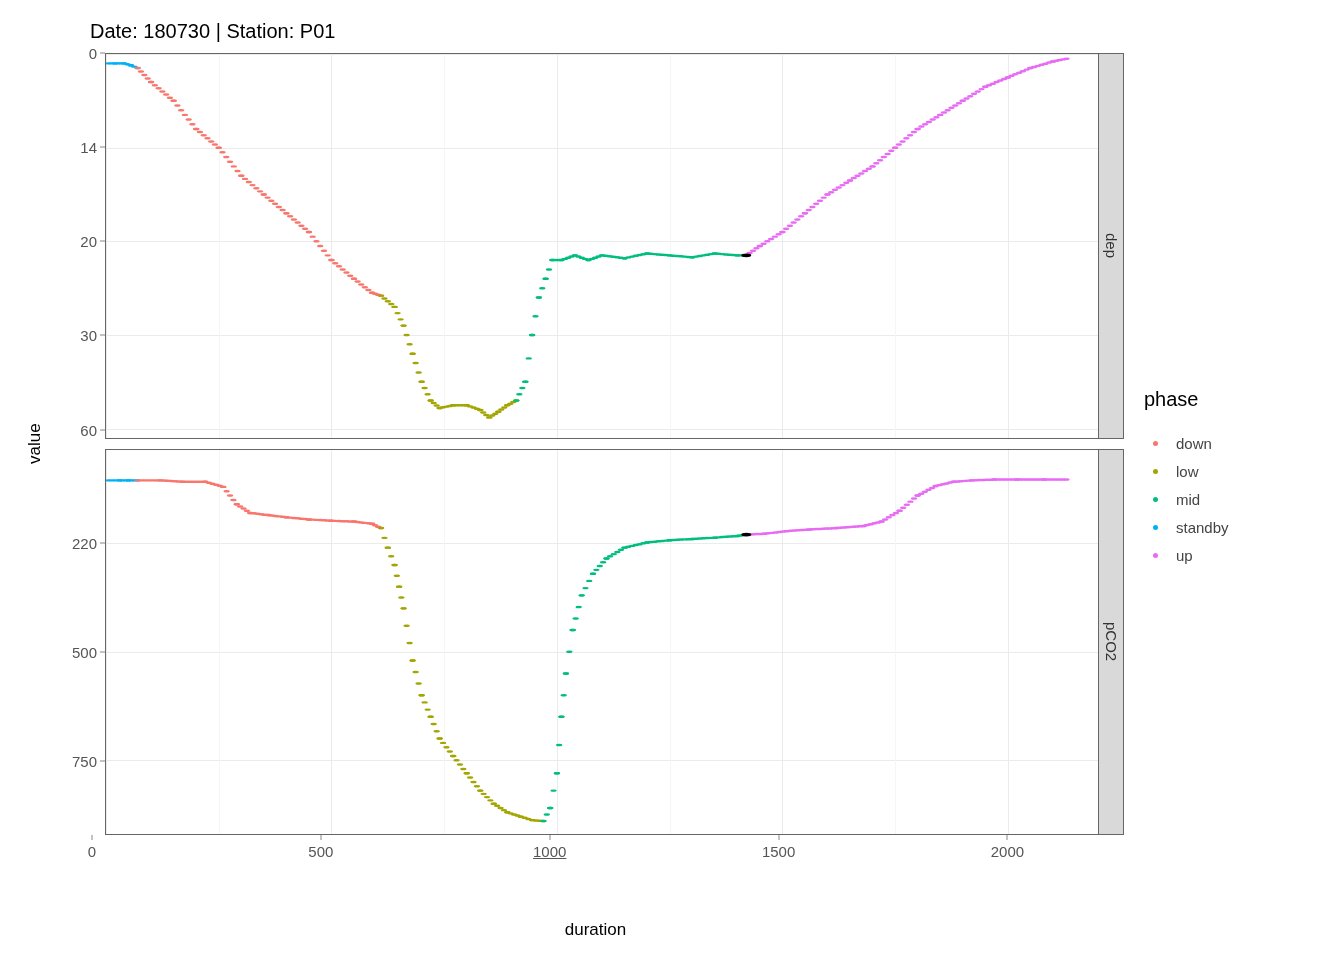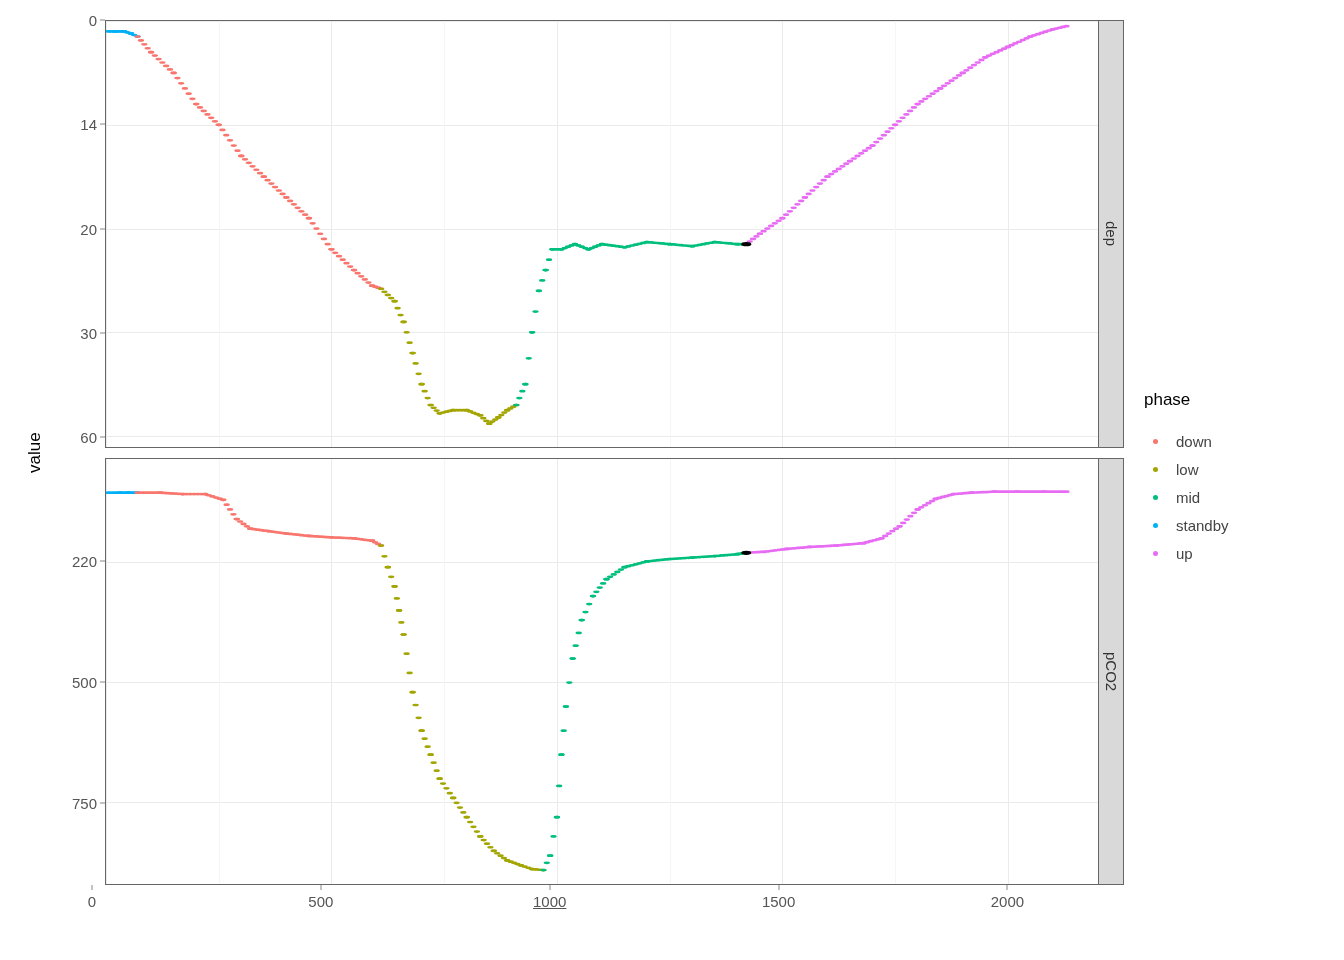--- a/index.html
+++ b/index.html
@@ -137,21 +137,21 @@
     background: #f5f5f5;
   }
   .legend {
     width: 180px;
     padding-left: 20px;
     display: flex;
     flex-direction: column;
     justify-content: center;
   }
   .legend-title {
-    font-size: 17px;
+    font-size: 20px;
     margin-bottom: 15px;
   }
   .legend-item {
     display: flex;
     align-items: center;
     margin: 6px 0;
   }
   .legend-swatch {
     width: 22px;
     height: 22px;
@@ -175,20 +175,21 @@
     left: 0;
     width: 100%;
     height: 100%;
   }
 </style>
 </head>
 <body>
 
 <div class="chart-container">
   <div class="plot-area">
+    <div class="title">Date: 180730 | Station: P01</div>
     <div class="panels">
       <div class="y-label">value</div>
       <div class="y-axis-area" id="y-axis-area">
           <div style="display: flex; flex-direction: column; gap: 10px; flex: 1 1 0%;">
             <div class="y-ticks">
               <div class="y-tick" style="top: 0%;">0</div>
               <div class="tick-mark" style="top: 0%;"></div>
               <div class="y-tick" style="top: 24.3902%;">14</div>
               <div class="tick-mark" style="top: 24.3902%;"></div>
               <div class="y-tick" style="top: 48.7805%;">20</div>
@@ -932,20 +933,25 @@
             <div class="x-tick-mark" style="left: 45.4545%;"></div>
             <div class="x-tick" style="left: 45.4545%; text-decoration: underline;">1000</div>
             <div class="x-tick-mark" style="left: 68.1818%;"></div>
             <div class="x-tick" style="left: 68.1818%;">1500</div>
             <div class="x-tick-mark" style="left: 90.9091%;"></div>
             <div class="x-tick" style="left: 90.9091%;">2000</div>
           </div>
       </div>
       <div style="width:25px"></div>
     </div>
+    <div style="display:flex">
+      <div style="width:72px"></div>
+      <div style="flex:1" class="x-label">duration</div>
+      <div style="width:25px"></div>
+    </div>
   </div>
   <div class="legend">
     <div class="legend-title">phase</div>
     <div id="legend-items">
         <div class="legend-item">
           <div class="legend-swatch">
             <div class="legend-dot" style="background:#F8766D"></div>
           </div>
           <div class="legend-label">down</div>
         </div>

